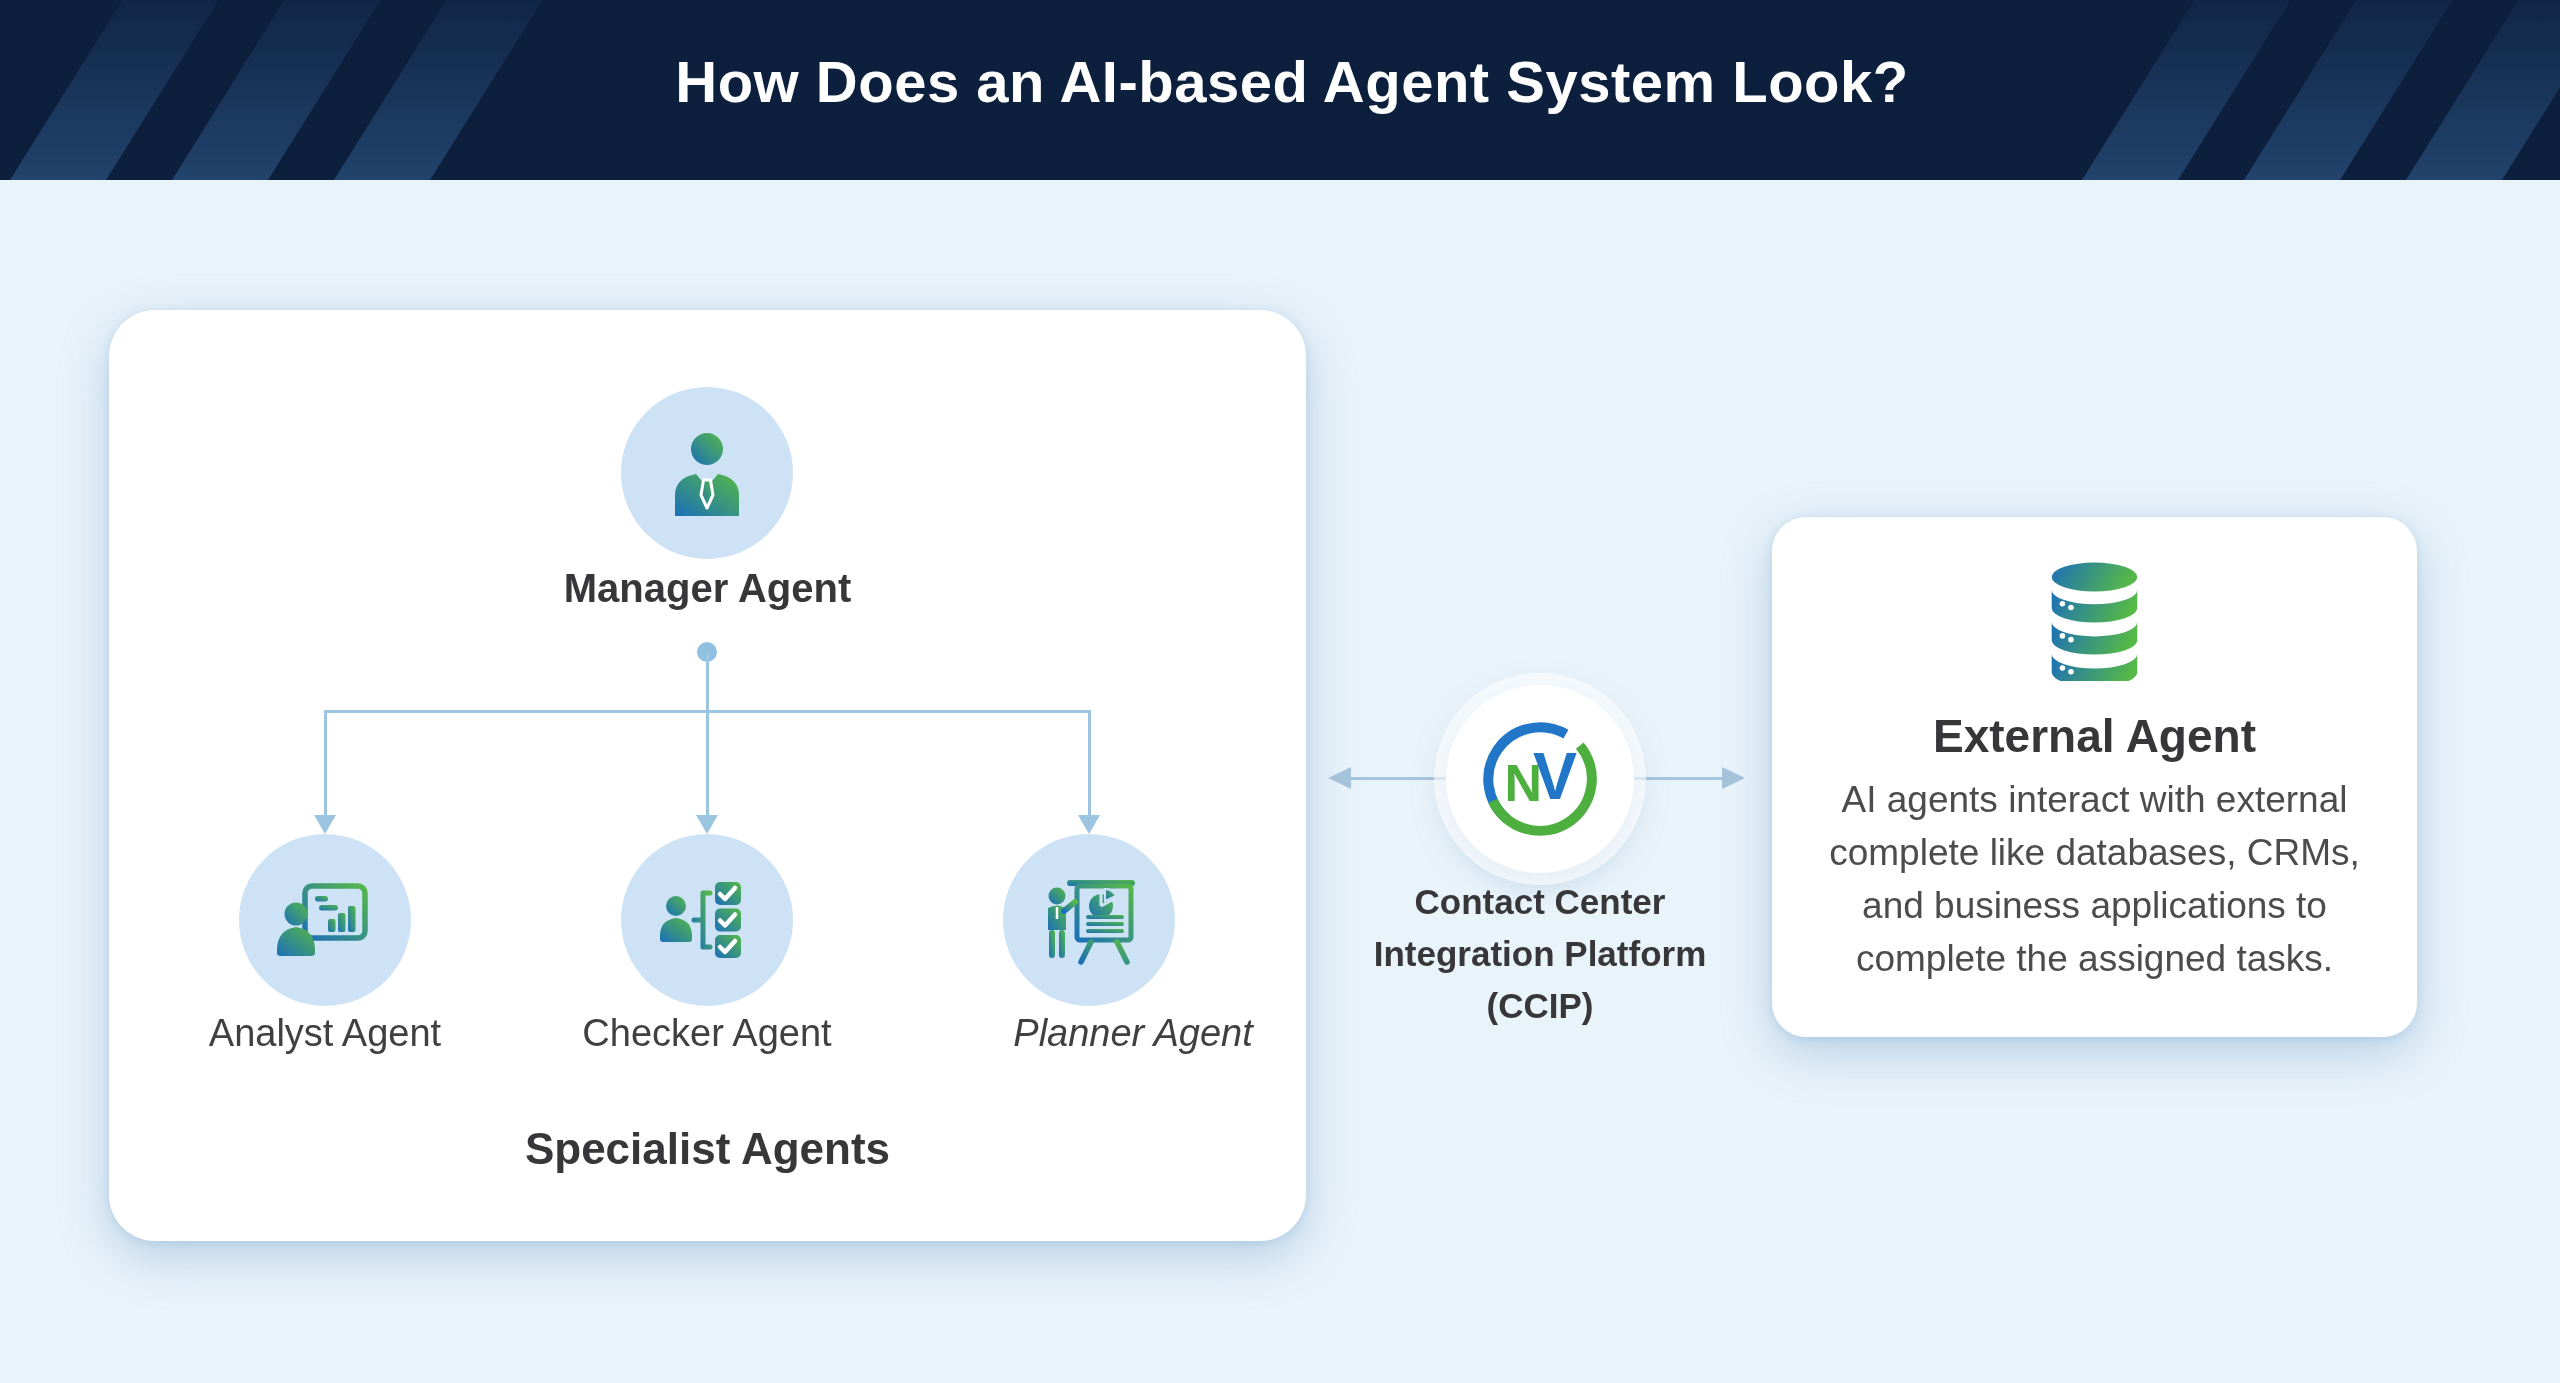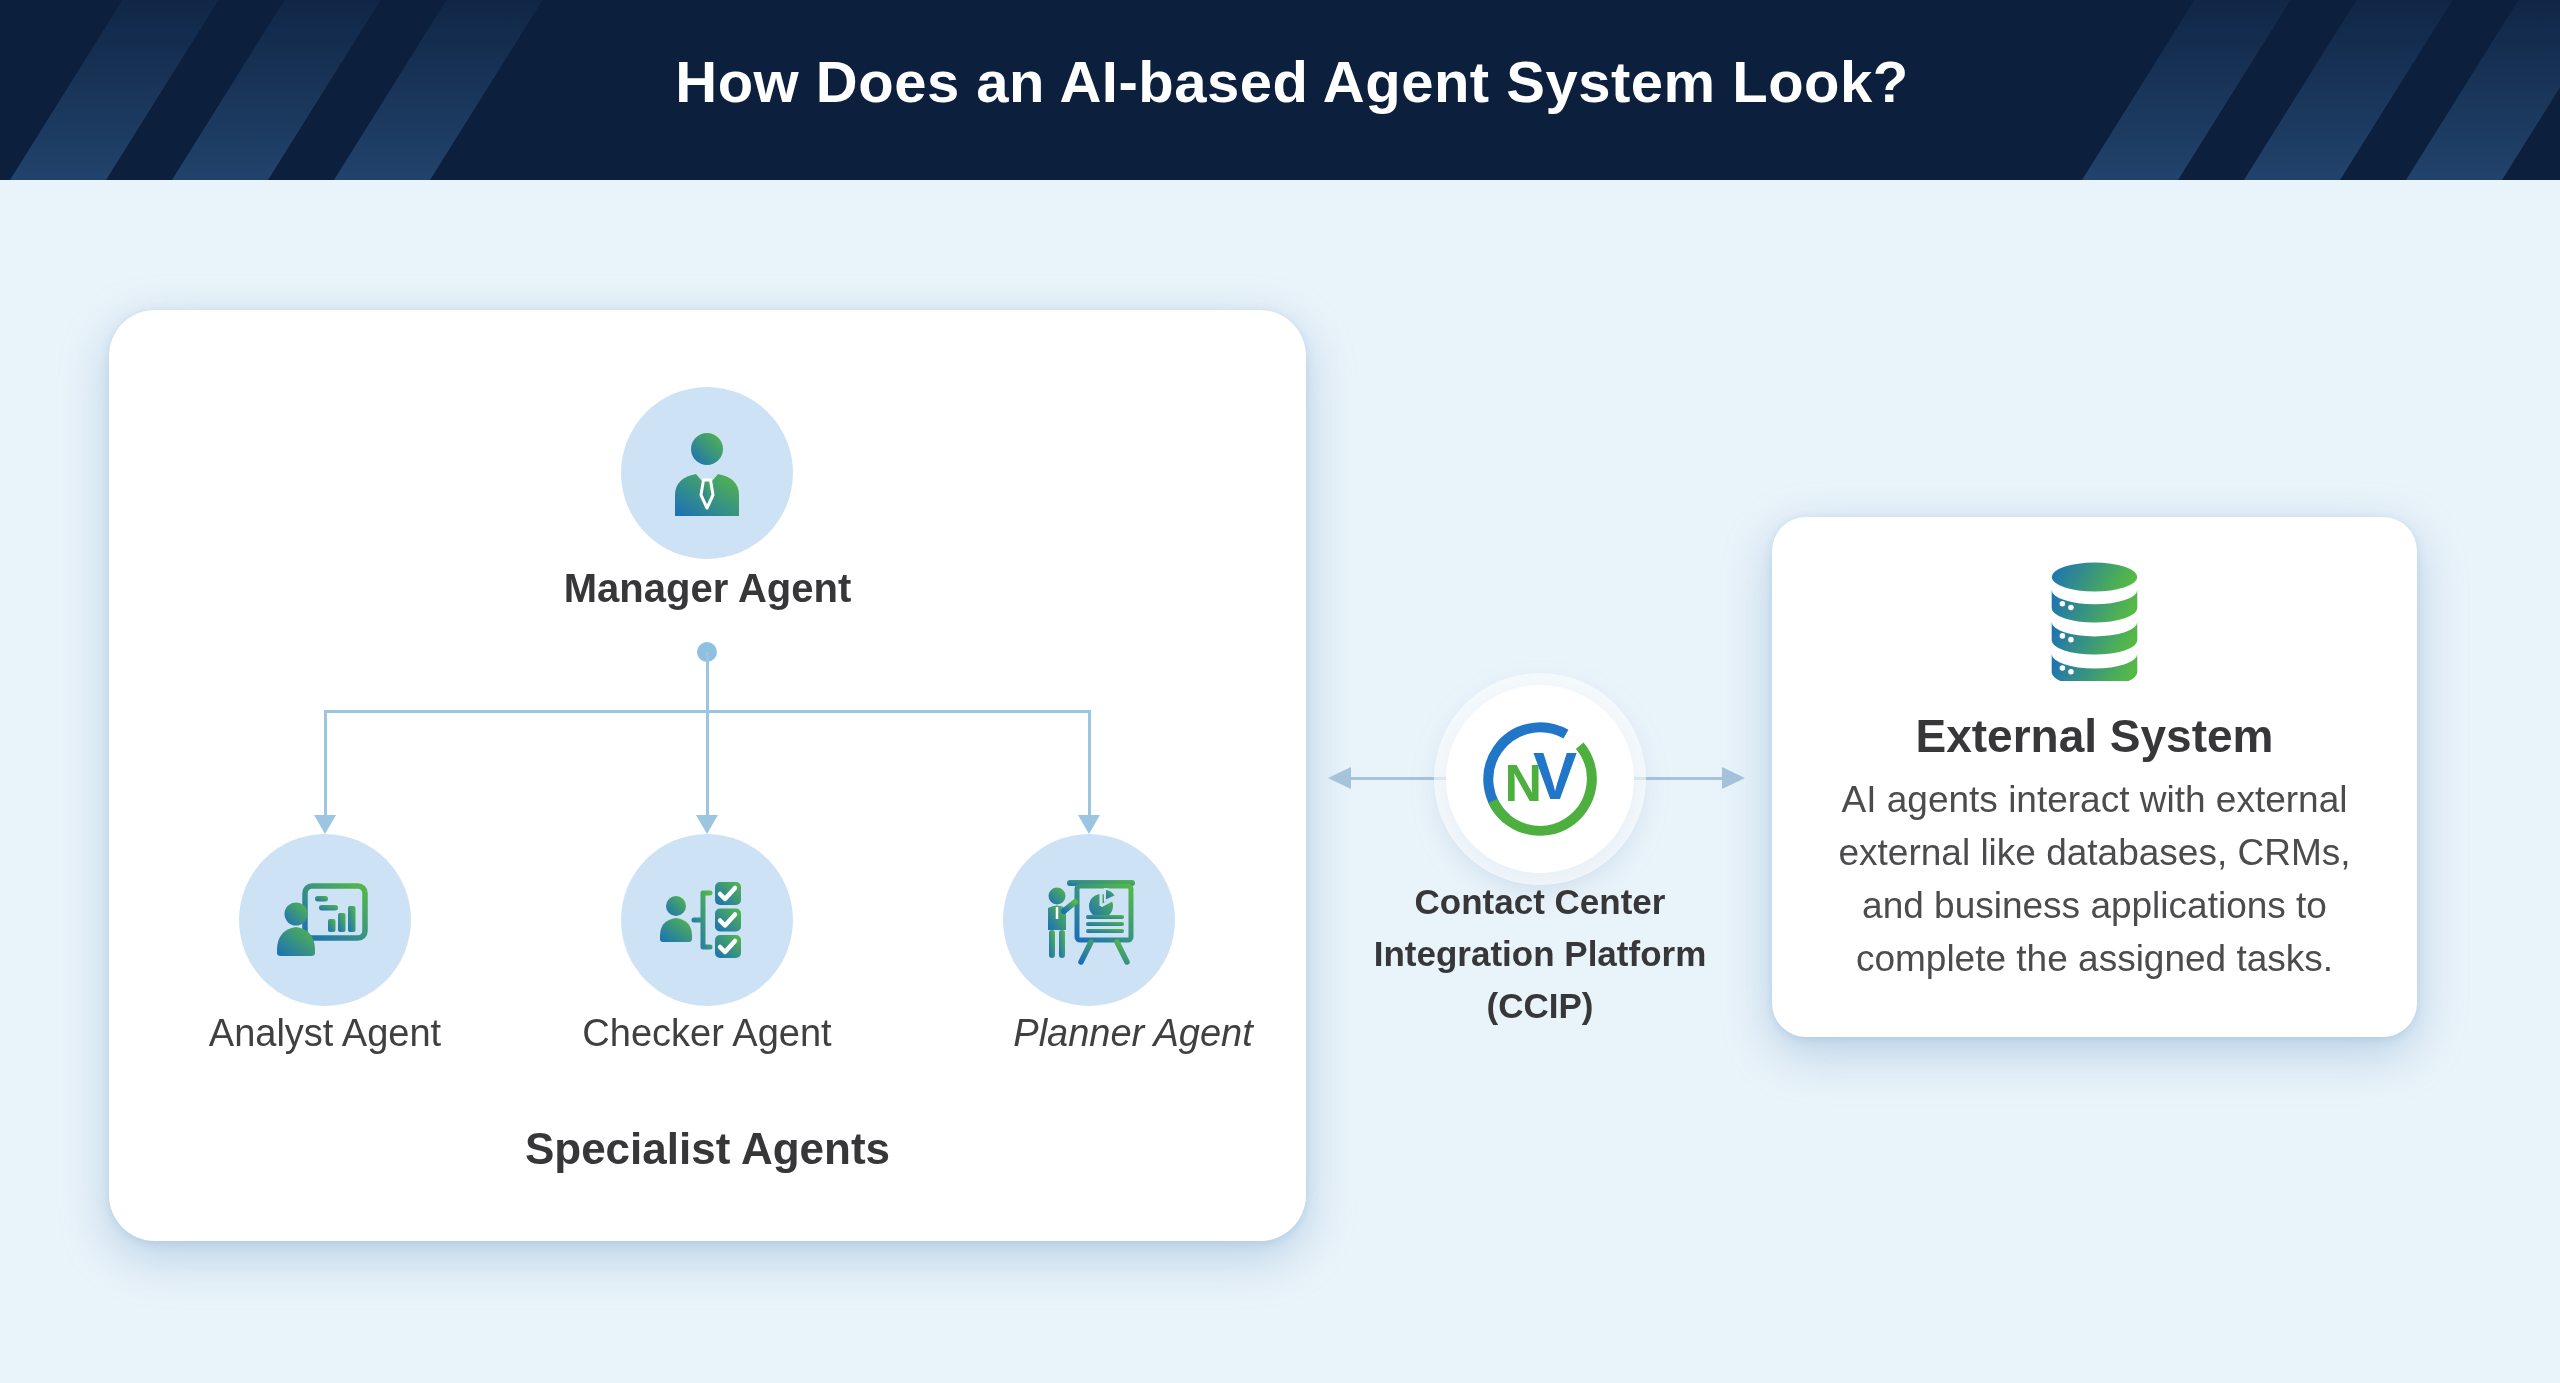--- a/index.html
+++ b/index.html
@@ -205,22 +205,22 @@
         <path d="M10,57 A40,13.5 0 0 0 90,57 L90,74 A40,13.5 0 0 1 10,74 Z" fill="url(#g-db)"></path>
         <path d="M10,87 A40,13.5 0 0 0 90,87 L90,104 A40,13.5 0 0 1 10,104 Z" fill="url(#g-db)"></path>
         <circle cx="20" cy="40" r="2.6" fill="#ffffff"></circle>
           <circle cx="28" cy="43.5" r="2.6" fill="#ffffff"></circle>
         <circle cx="20" cy="70" r="2.6" fill="#ffffff"></circle>
           <circle cx="28" cy="73.5" r="2.6" fill="#ffffff"></circle>
         <circle cx="20" cy="100" r="2.6" fill="#ffffff"></circle>
           <circle cx="28" cy="103.5" r="2.6" fill="#ffffff"></circle>
       </svg>
     </div>
-    <div class="ext-title">External System</div>
+    <div class="ext-title">External Agent</div>
     <div class="ext-desc">
       <div>AI agents interact with external</div>
-      <div>external like databases, CRMs,</div>
+      <div>complete like databases, CRMs,</div>
       <div>and business applications to</div>
       <div>complete the assigned tasks.</div>
     </div>
   </div>
 
 </div>
 
 </body></html>

